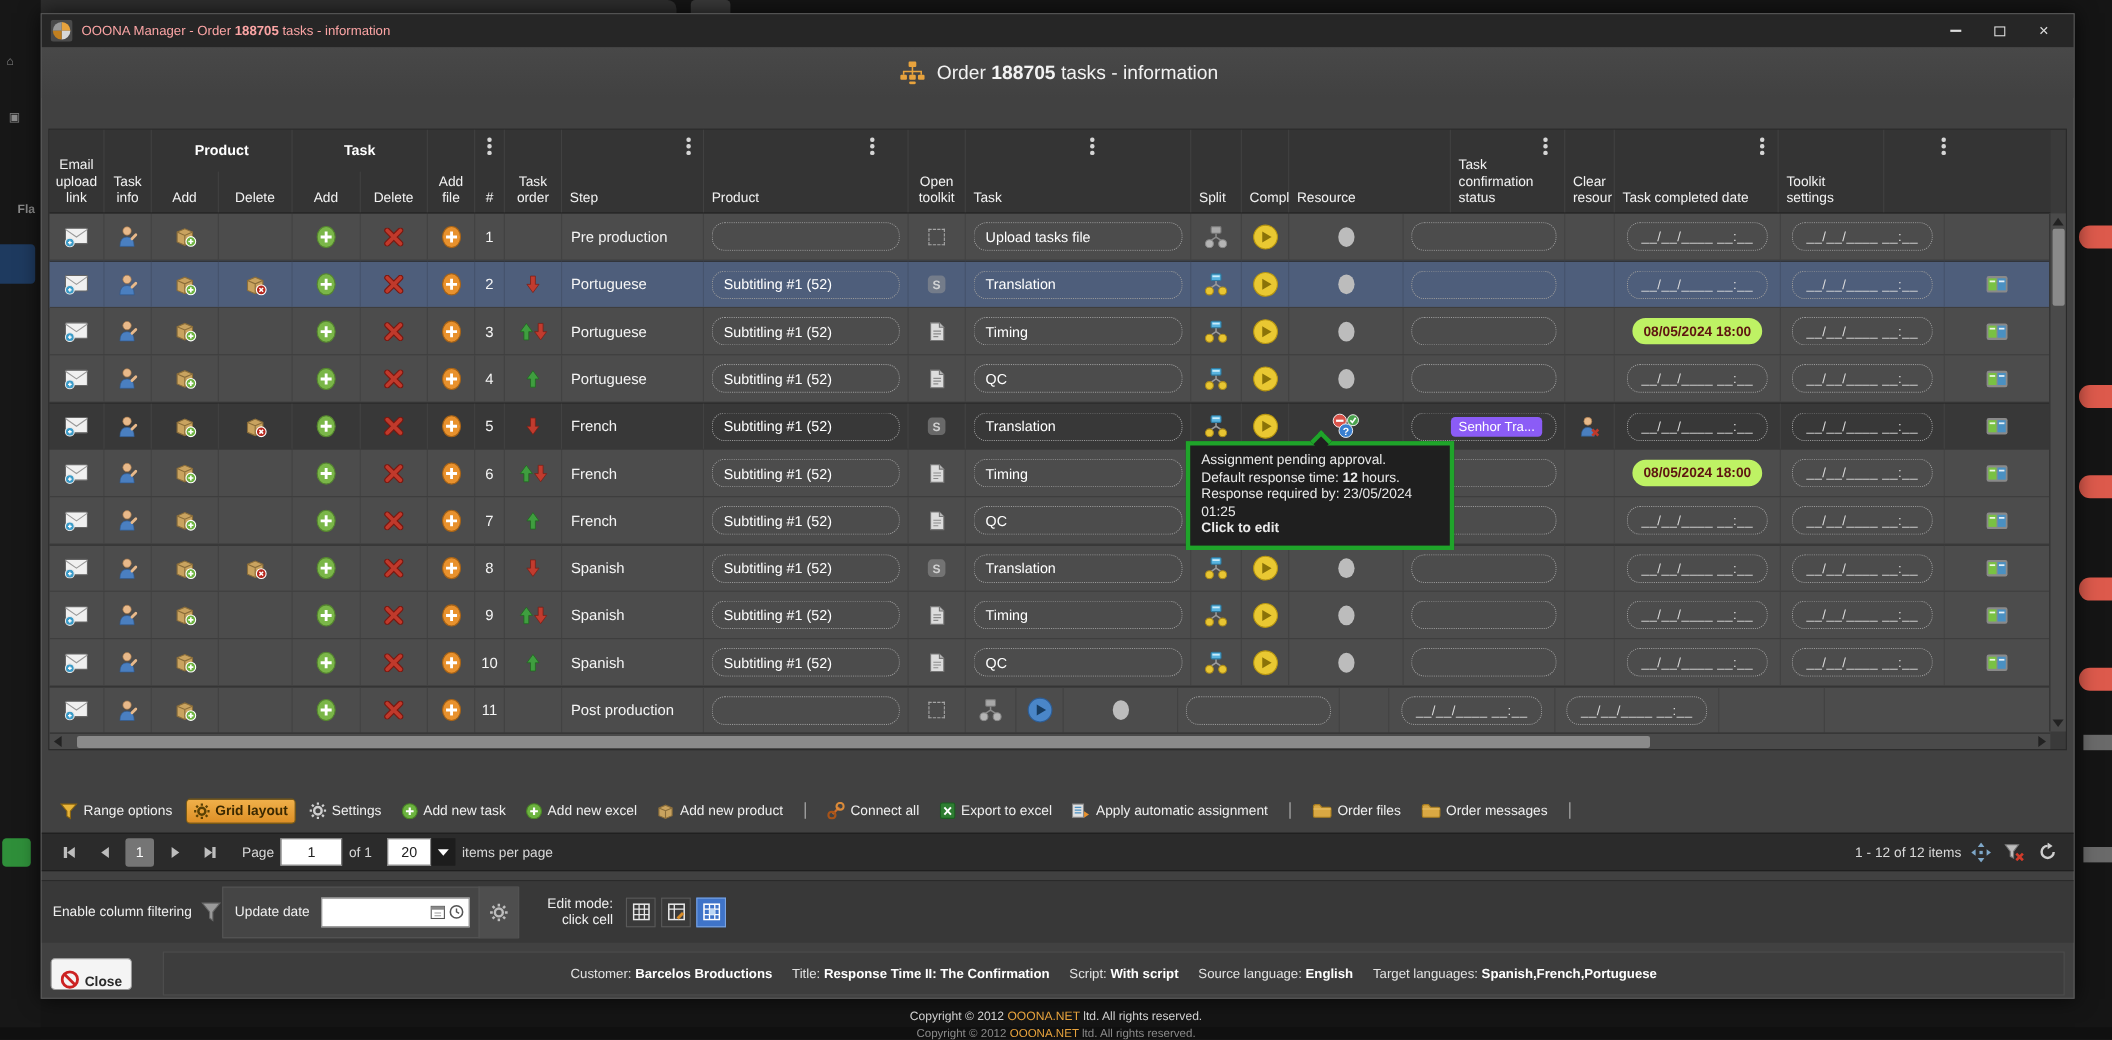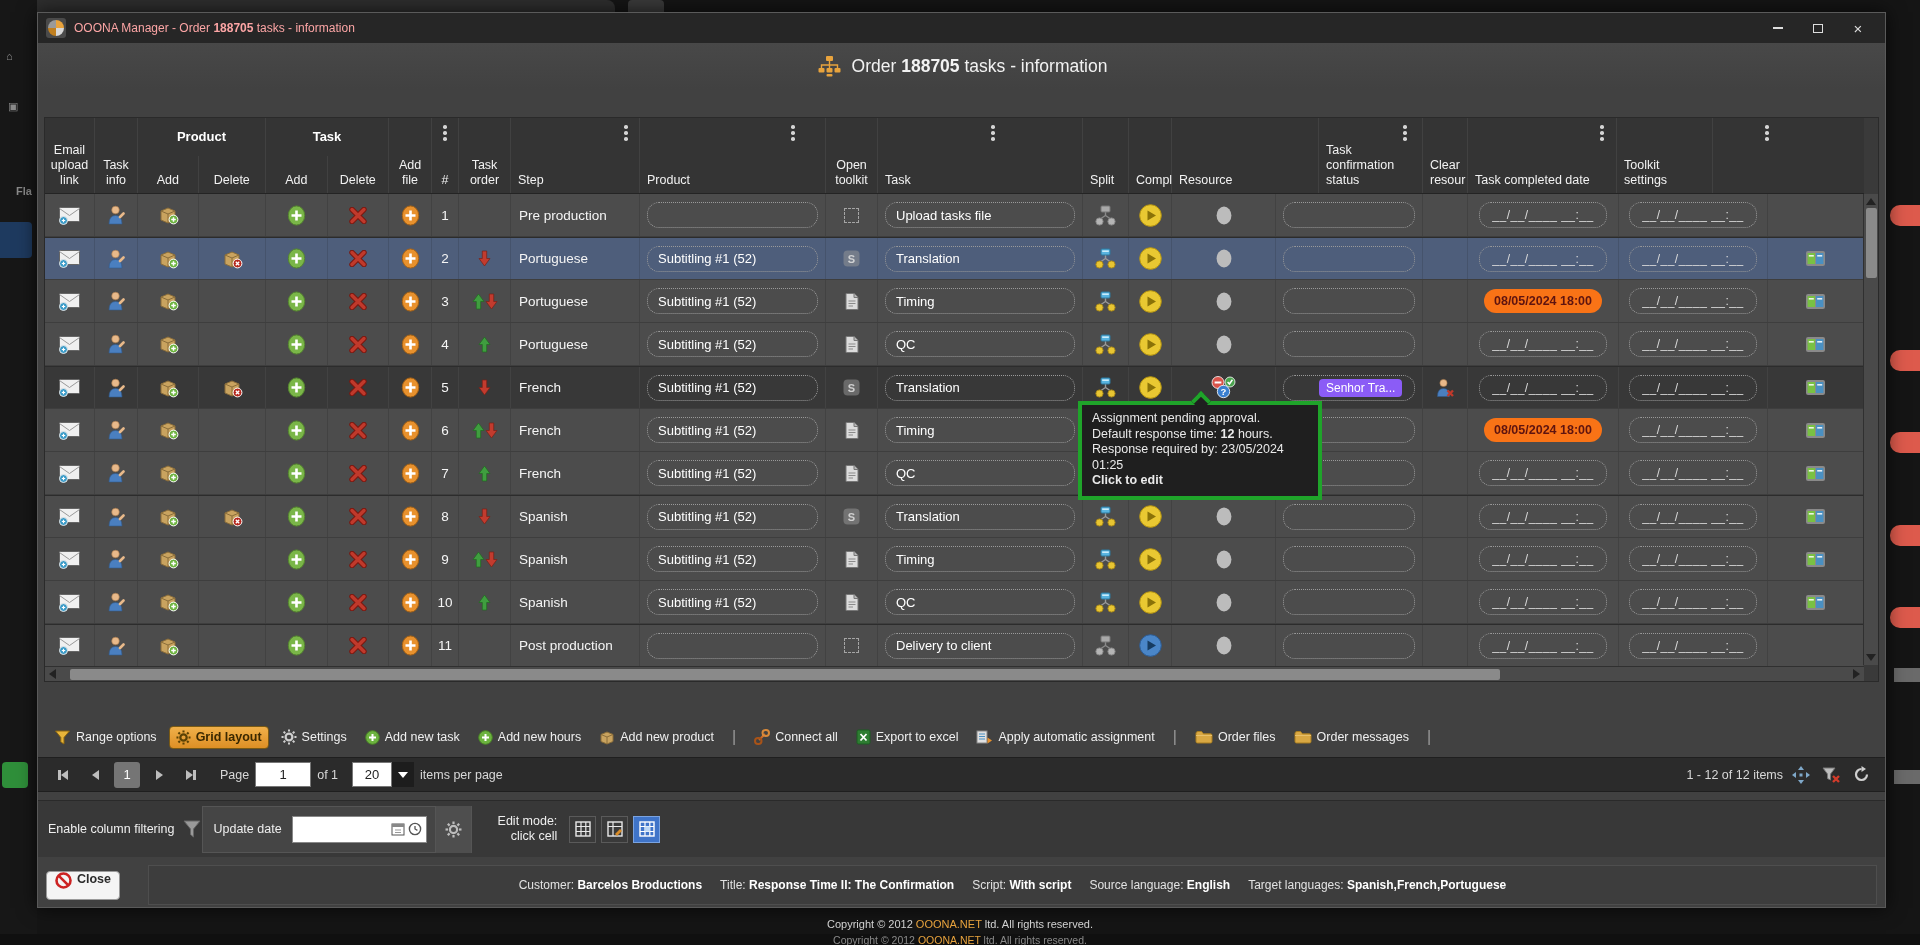--- a/index.html
+++ b/index.html
@@ -64,21 +64,21 @@
   .grow.sel { background:#4e5e7b; }
   .grow.sel .gc { border-right-color:#45536c; }
   .grow.hov { background:#383838; }
   .gc { display:flex; align-items:center; justify-content:center; border-right:1px solid #424242; overflow:hidden; }
   .gc.tleft { justify-content:flex-start; padding-left:8px; }
   .celltxt { color:#f5f5f5; font-size:13.5px; white-space:nowrap; }
   .ghost { border:1px dotted #9a9a9a; border-radius:12px; height:26px; display:flex; align-items:center;
     padding:0 10px; color:#fff; font-size:13px; white-space:nowrap; overflow:hidden; }
   .ghost.fill { width:calc(100% - 14px); }
   .ghost.datep { justify-content:center; color:#dcdcdc; font-size:12px; letter-spacing:.5px; width:128px; }
-  .redbadge { background:#f97316; border-radius:12px; height:24px; display:flex; align-items:center;
+  .redbadge { background:#bef264; border-radius:12px; height:24px; display:flex; align-items:center;
     padding:0 10px; color:#5e1410; font-size:12.5px; font-weight:600; white-space:nowrap; }
   .resbadge { background:#8b5cf6; color:#fff; font-size:12px; border-radius:4px; padding:2px 7px;
     margin-right:4px; white-space:nowrap;margin-left:25px; }
   .dash-cb { width:15px; height:15px; border:1px dashed #a5a5a5; }
   .ic { display:inline-flex; align-items:center; justify-content:center; cursor:pointer; }
 
   
   .hscroll { position:absolute; left:0; bottom:0; width:1819px; height:15px; background:#4a4a4a;
     border-top:1px solid #303030; display:flex; align-items:center; }
   .hthumb { margin-left:14px; width:1430px; height:11px; background:#8a8a8a; border-radius:2px; }
@@ -138,21 +138,21 @@
   .gear-btn { width:36px; height:47px; background:#4e4e4e; border-left:1px solid #555; display:flex;
     align-items:center; justify-content:center; margin-left:8px; cursor:pointer; }
   .editmode { margin-left:26px; text-align:right; font-weight:normal; line-height:15px; }
   .em-btn { width:27px; height:27px; background:#3a3a3a; border:1px solid #5a5a5a; display:flex;
     align-items:center; justify-content:center; margin-left:5px; cursor:pointer; }
   .em-btn.active { background:#3f74c9; border-color:#7aa3e0; }
 
   
   .wfooter { margin-top:5px; height:46px; display:flex; align-items:center; padding:0 8px; }
   .close-btn { width:74px; height:29px; background:#f4f4f4; border:1px solid #9a9a9a; border-radius:4px;
-    display:flex; align-items:flex-start; justify-content:center; gap:5px; color:#2a2a2a; font-size:12.5px;
+    display:flex; align-items:flex-end; justify-content:center; gap:5px; color:#2a2a2a; font-size:12.5px;
     font-weight:bold; cursor:pointer; }
   .info-panel { flex:1; margin-left:28px; height:40px; background:#3d3d3d; border:1px solid #4e4e4e;
     display:flex; align-items:center; justify-content:center; gap:18px; color:#e2e2e2; font-size:12px;
     white-space:nowrap; }
   .info-panel b { color:#fff; }
 
   
   .copy1 { left:0; top:918px; width:1920px; text-align:center; color:#d2d2d2; font-size:11px; }
   .copy-strip { left:0; top:934px; width:1920px; height:11px; background:#101010; overflow:hidden;
     text-align:center; color:#8a8a8a; font-size:10.5px; }
@@ -1734,23 +1734,20 @@
             <span class="celltxt">Post production</span>
           </div>
           <div class="gc c-prod">
             <span class="ghost fill"></span>
           </div>
           <div class="gc c-otk">
             <span class="ic">
               <span class="dash-cb"></span>
             </span>
           </div>
-          <div class="gc c-task">
-            <span class="ghost fill">Delivery to client</span>
-          </div>
           <div class="gc c-split">
             <span class="ic">
               <svg width="23" height="21" viewBox="0 0 23 21">
                 <path d="M11.5 7 V10.5 L5.5 14.5 M11.5 10.5 L17.5 14.5" stroke="#8a8a8a" stroke-width="1.4" fill="none"></path>
                 <rect x="7" y="1" width="9" height="6" rx="1" fill="#a8a8a8" stroke="#777"></rect>
                 <circle cx="5.5" cy="16.5" r="3.6" fill="#b5b5b5" stroke="#888"></circle>
                 <circle cx="17.5" cy="16.5" r="3.6" fill="#b5b5b5" stroke="#888"></circle>
               </svg>
             </span>
           </div>
@@ -1848,21 +1845,21 @@
         </span>
         <span>Add new task</span>
       </span>
       <span class="tbi">
         <span class="ic">
           <svg width="15" height="15">
             <circle cx="7.5" cy="7.5" r="6.8" fill="#6cb33f" stroke="#4a8526"></circle>
             <path d="M7.5 4 V11 M4 7.5 H11" stroke="#fff" stroke-width="2"></path>
           </svg>
         </span>
-        <span>Add new hours</span>
+        <span>Add new excel</span>
       </span>
       <span class="tbi">
         <span class="ic">
           <svg width="16" height="15" viewBox="0 0 16 15">
             <path d="M2 4.5 L8 2 L14 4.5 V11.5 L8 14 L2 11.5 Z" fill="#c9a35f" stroke="#8a6d3a"></path>
             <path d="M2 4.5 L8 7 L14 4.5 M8 7 V14" stroke="#8a6d3a" fill="none"></path>
           </svg>
         </span>
         <span>Add new product</span>
       </span>

